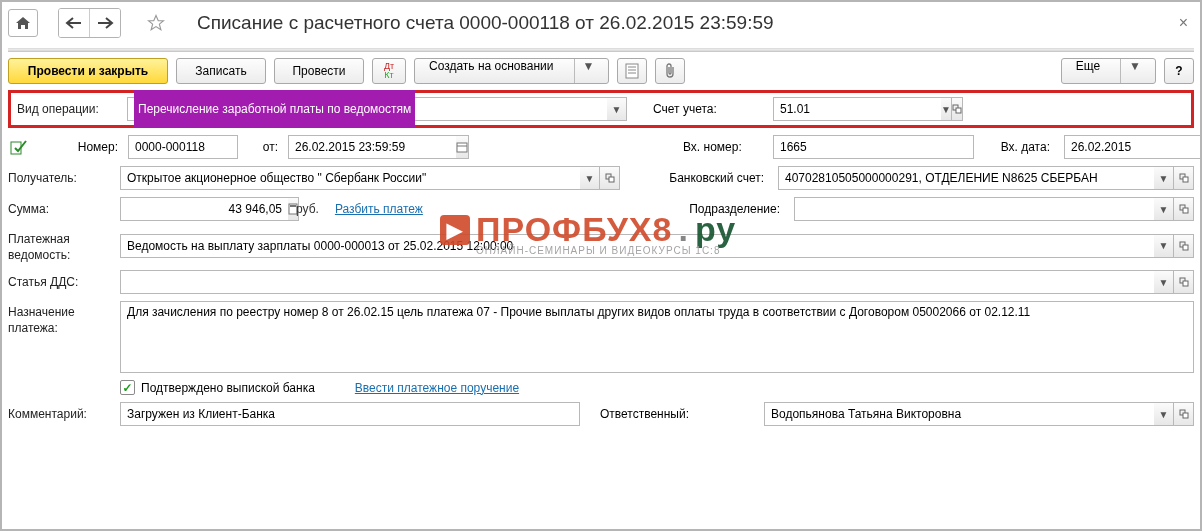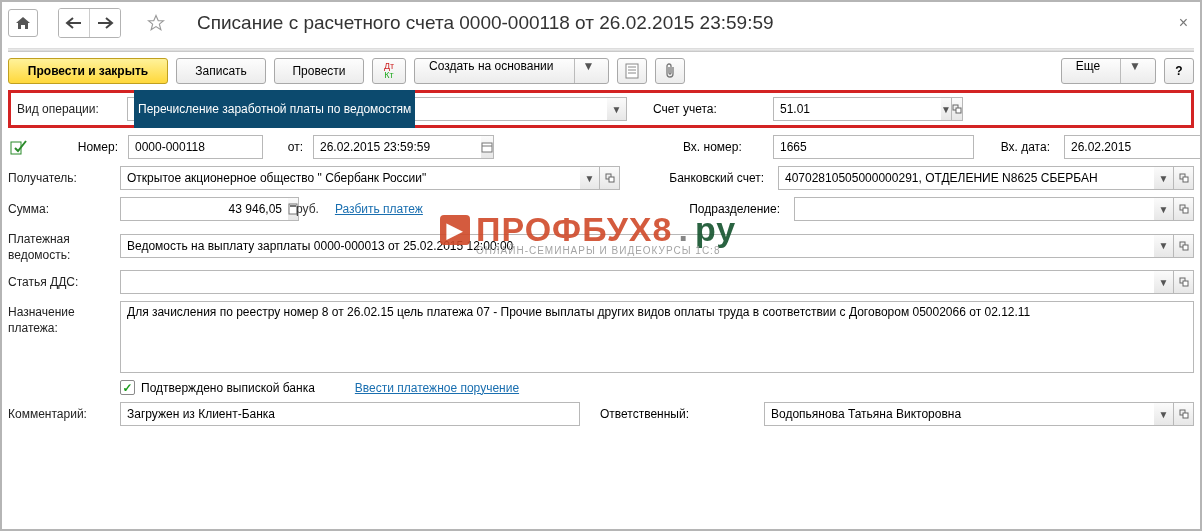--- a/index.html
+++ b/index.html
@@ -47,21 +47,21 @@
     display:flex; align-items:center; justify-content:center; cursor:pointer; color:#555; font-size:10px;
     padding:0;
   }
   .combo .cbtn + .cbtn { border-left: none; }
 
   .highlight-row {
     border: 3px solid #d32323; padding: 4px 6px; display:flex; align-items:center; gap:10px;
     background: #fff;
   }
   .highlight-row .selected {
-    background: #0c4a6e; color: #fff; padding: 12px 4px; display:inline-block;
+    background: #a21caf; color: #fff; padding: 12px 4px; display:inline-block;
   }
 
   .link { color: #1a6fb0; text-decoration: underline; cursor: pointer; }
   .currency { color: #333; margin: 0 6px; }
 
   .check { display:inline-flex; align-items:center; gap:6px; }
   .check .box {
     width:15px; height:15px; border:1px solid #8a8a8a; background:#fff;
     display:flex; align-items:center; justify-content:center; color:#1a9a1a; font-size:12px; font-weight:bold;
     border-radius:2px;
@@ -171,21 +171,21 @@
   </div>
 
   <div class="row">
     <span class="stateicon">
       <svg width="18" height="16" viewBox="0 0 18 16">
           <rect x="1" y="3" width="10" height="12" fill="#fff" stroke="#2a8a2a"></rect>
           <path d="M5 9 L8 12 L16 2" stroke="#2a8a2a" stroke-width="2" fill="none"></path>
         </svg>
     </span>
     <span style="width:78px; text-align:right;">Номер:</span>
-    <input class="input" style="width: 135px;" value="0000-000118">
+    <input class="input" style="width: 110px;" value="0000-000118">
     <span style="width:30px; text-align:right;">от:</span>
     <div class="combo" style="width:180px;">
       <input class="input fld" value="26.02.2015 23:59:59" style="">
       <button class="cbtn">
         <svg width="12" height="12" viewBox="0 0 12 12">
             <rect x="1" y="2" width="10" height="9" fill="#fff" stroke="#777"></rect>
             <line x1="1" y1="5" x2="11" y2="5" stroke="#777"></line>
           </svg>
       </button>
     </div>

